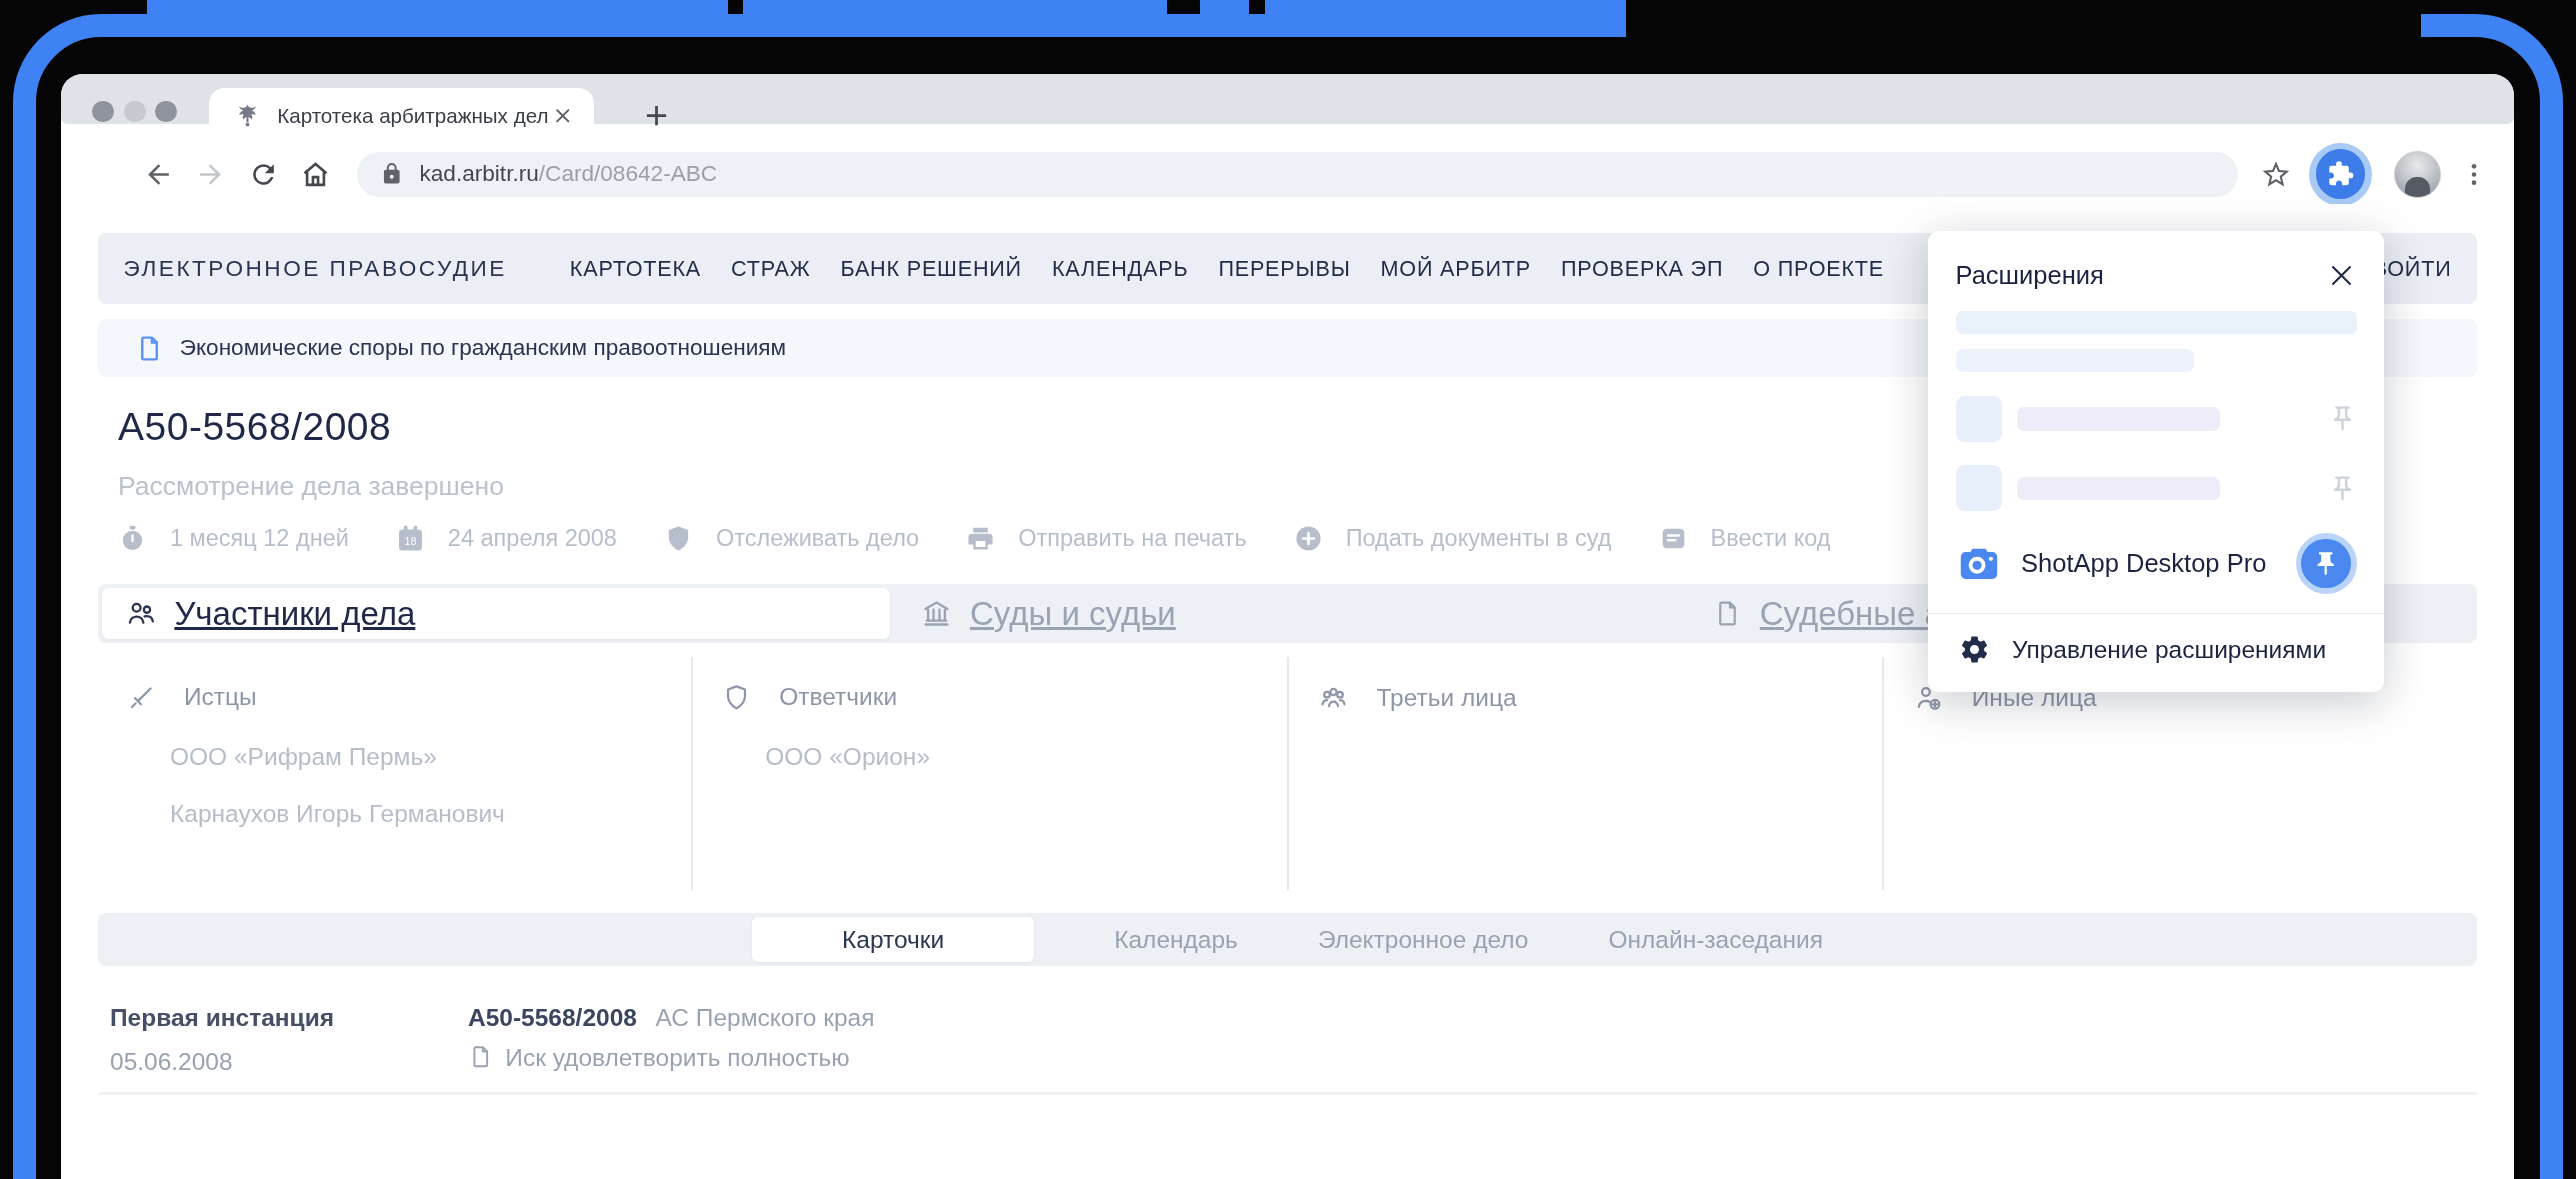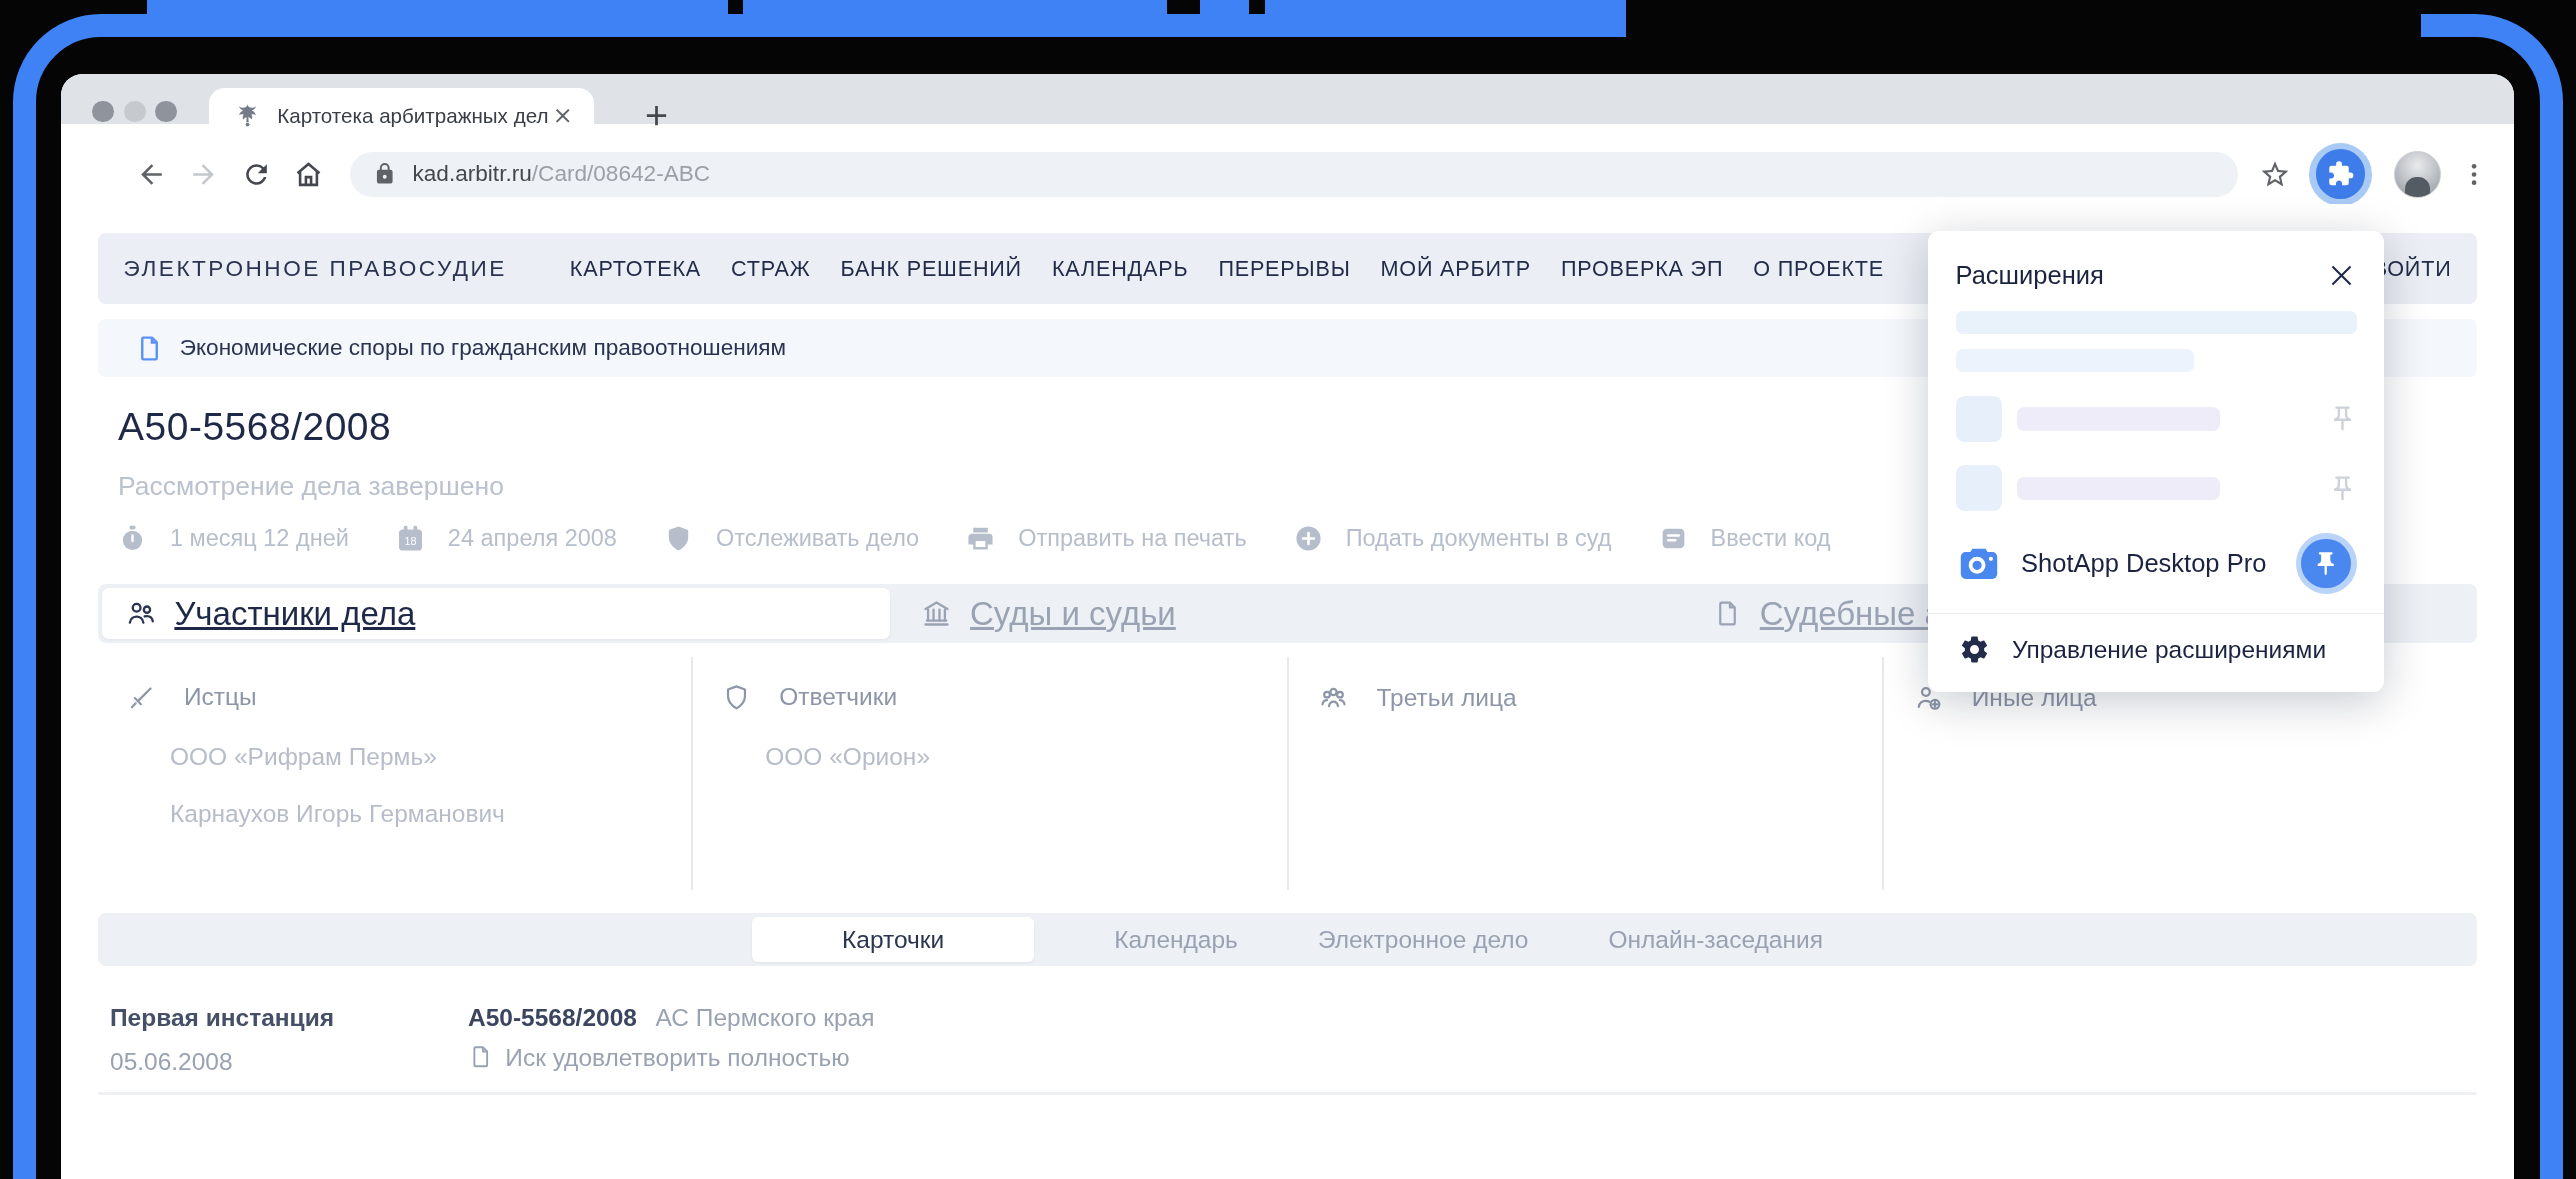--- a/index.html
+++ b/index.html
@@ -8,31 +8,31 @@
 
   
   .frame{position:absolute;left:12.8px;right:12.8px;top:13.7px;bottom:-137px;
          border:23.5px solid #3f82f6;border-radius:88px 88px 0 0;}
   .notch{position:absolute;top:0;height:17.7px;background:#3f82f6;}
   .frame-gap{position:absolute;top:11.8px;height:29px;background:#050505;}
 
   
   .window{position:absolute;left:61px;top:74px;width:2453px;height:1158px;
           border-radius:21.6px 21.6px 0 0;background:#fff;overflow:hidden;z-index:10;}
-  .tabstrip{position:absolute;left:0;top:0;right:0;height:50px;background:#dfe2e7;}
+  .tabstrip{position:absolute;left:0;top:0;right:0;height:50px;background:#dfe2e7;border-radius:7px;}
   .dot{position:absolute;top:26.5px;width:21.6px;height:21.6px;border-radius:50%;}
   .dot1{left:31px;background:#8f949c;}
   .dot2{left:63px;background:#c6c9ce;}
   .dot3{left:94px;background:#8f949c;}
   .tab{position:absolute;left:148px;top:13.7px;width:385px;height:56px;background:#fff;
        border-radius:15.7px 15.7px 0 0;display:flex;align-items:center;padding:0 19.6px 0 23.5px;box-sizing:border-box;}
   .tab-title{font-size:20.6px;color:#3a3f47;margin-left:15.7px;flex:1;white-space:nowrap;overflow:hidden;}
   .newtab{position:absolute;left:574px;top:19.6px;width:43px;height:43px;display:flex;align-items:center;justify-content:center;color:#5f6368;}
 
-  .toolbar{position:absolute;left:0;top:70px;right:0;height:61px;background:#fff;
+  .toolbar{position:absolute;left:7px;top:70px;right:0;height:61px;background:#fff;
            display:flex;align-items:center;border-bottom:1px solid #ecedf0;box-sizing:border-box;padding-left:47px;}
   .nav-ico{width:31px;height:31px;margin-left:21.6px;flex:0 0 auto;}
   .addressbar{margin-left:25.5px;height:45px;width:1944px;background:#eef1f5;border-radius:22.6px;
               display:flex;align-items:center;padding:0 23.5px;box-sizing:border-box;}
   .url{font-size:22.6px;margin-left:15.7px;white-space:nowrap;}
   .url .domain{color:#44474d;}
   .url .path{color:#9ba0a8;}
   .star{margin-left:21.6px;}
   .ext-btn{position:relative;width:63px;height:63px;margin-left:17.7px;flex:0 0 auto;}
   .ext-halo{position:absolute;inset:0;border-radius:50%;background:#aacaf6;}

